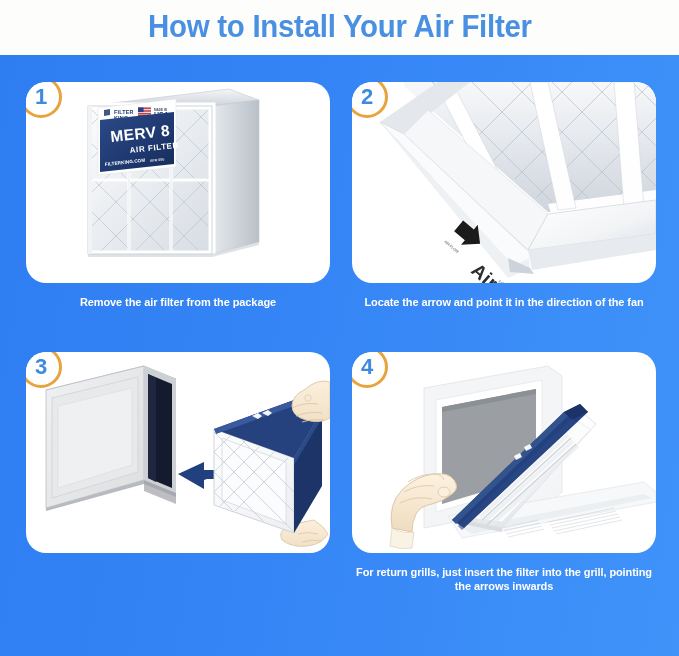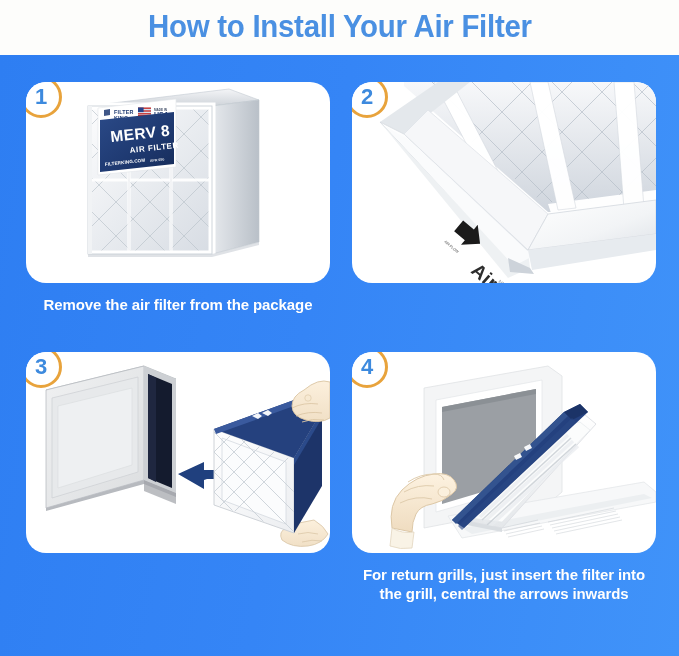--- a/index.html
+++ b/index.html
@@ -78,21 +78,21 @@
     font-weight: bold;
     color: #3d8ade;
     line-height: 1;
     margin-top: -1px;
   }
   .caption {
     width: 304px;
     margin-top: 12px;
     text-align: center;
     color: #ffffff;
-    font-size: 15px;
+    font-size: 11px;
     font-weight: bold;
     line-height: 1.28;
     letter-spacing: -0.1px;
     text-shadow: 0 0 1px rgba(0,0,0,0.05);
   }
   svg { display: block; }
 </style>
 </head>
 <body>
 
@@ -259,20 +259,21 @@
 
               <text x="118" y="190" font-size="19" font-weight="bold" fill="#2d2d2d" font-family="Liberation Sans, sans-serif" letter-spacing="0.6" transform="rotate(41 118 190)">Air Filter</text>
               <text x="146" y="200" font-size="4.6" fill="#8a8f96" font-family="Liberation Sans, sans-serif" transform="rotate(41 146 200)">MERV 8</text>
             </g>
           </svg>
         </div>
         <div class="badge">
           <span class="badge-num">2</span>
         </div>
       </div>
+      <div class="caption">Locate the arrow and point it in the direction of the fan</div>
     </div>
 
     <div class="step" id="step-3">
       <div class="card">
         <div class="card-media">
           <svg width="304" height="201" viewBox="0 0 304 201">
             <defs>
               <linearGradient id="unitFace" x1="0" y1="0" x2="1" y2="1">
                 <stop offset="0%" stop-color="#f0f1f2"></stop>
                 <stop offset="100%" stop-color="#dcdee0"></stop>
@@ -426,17 +427,17 @@
               <path d="M48 151 q16 -8 32 -4" fill="none" stroke="#e0cdae" stroke-width="1"></path>
               <ellipse cx="92" cy="140" rx="6" ry="5" fill="#fbf0dd" stroke="#dcc7a6" stroke-width="0.8"></ellipse>
               <path d="M40 176 q10 6 22 4 l-2 16 q-12 2 -22 -2 z" fill="#f9f3e6" stroke="#e2d6bf" stroke-width="0.8"></path>
             </g>
           </svg>
         </div>
         <div class="badge">
           <span class="badge-num">4</span>
         </div>
       </div>
-      <div class="caption">For return grills, just insert the filter into the grill, central the arrows inwards</div>
+      <div class="caption">For return grills, just insert the filter into the grill, pointing the arrows inwards</div>
     </div>
 
   </div>
 </div>
 
 </body></html>

